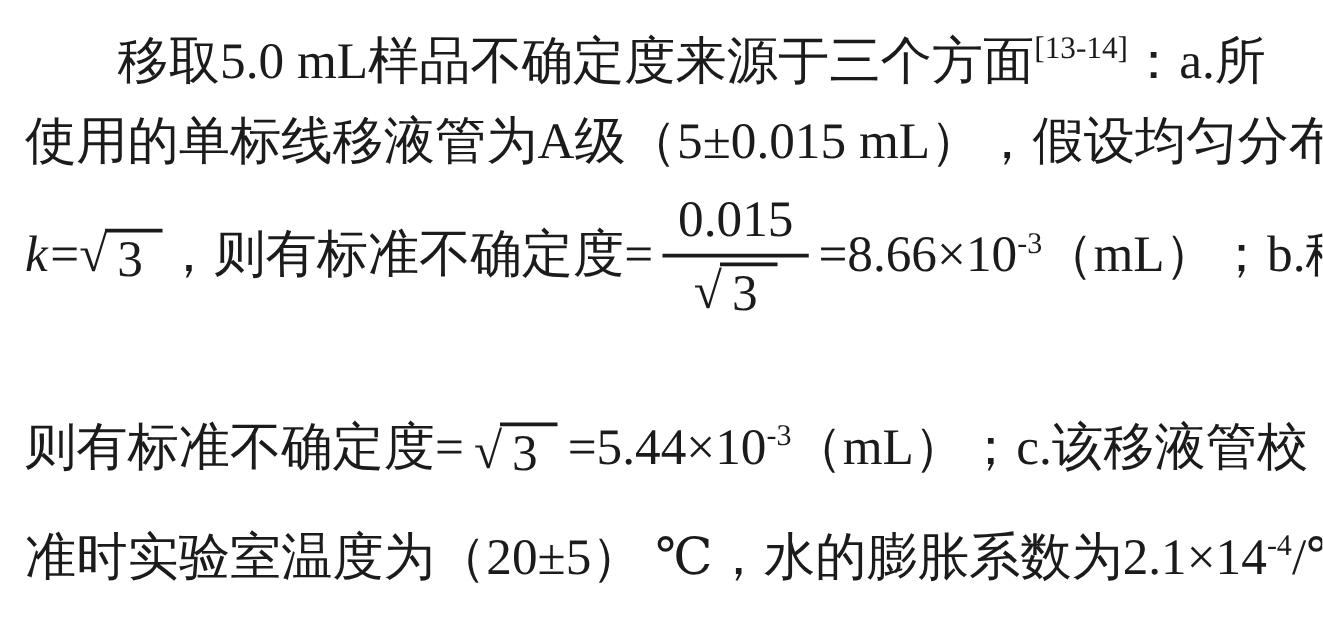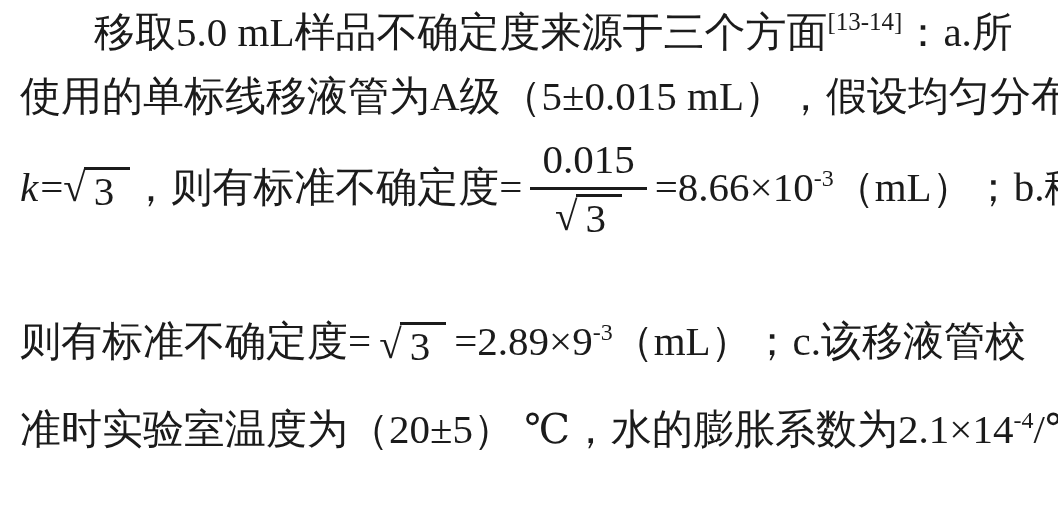--- a/index.html
+++ b/index.html
@@ -1,21 +1,21 @@
 <!DOCTYPE html>
 <html><head>
 <meta charset="utf-8">
 <style>
   html, body { margin:0; padding:0; background:#ffffff; }
   .page {
     position: relative;
     width: 1058px;
     height: 505px;
     box-sizing: border-box;
-    padding: 0 20px;
+    padding: 16px 20px;
     background: #ffffff;
     color: #1b1b1b;
     font-family: "Liberation Serif", "DejaVu Serif", serif;
     font-size: 41px;
     overflow: hidden;
   }
   .line {
     display: block;
     white-space: nowrap;
   }
@@ -76,17 +76,17 @@
 
 <div class="page">
 
   <div class="line l1"><span>移取5.0 mL样品不确定度来源于三个方面</span><span class="cite">[13-14]</span><span>：a.所</span></div>
 
   <div class="line l2"><span>使用的单标线移液管为A级（5±0.015 mL），假设均匀分布，</span></div>
 
   <div class="line l3"><span class="k">k</span><span>=</span><span class="sqrt"><span class="rad">√</span><span class="radicand">3</span></span><span>，则有标准不确定度=</span><span class="frac"><span class="num">0.015</span><span class="den"><span class="sqrt"><span class="rad">√</span><span class="radicand">3</span></span></span></span><span>=8.66×10</span><span class="sup">-3</span><span>（mL）；b.移</span></div>
 
 
-  <div class="line l5"><span>则有标准不确定度=</span><span class="frac"><span class="den"><span class="sqrt"><span class="rad">√</span><span class="radicand">3</span></span></span></span><span>=2.89×9</span><span class="sup">-3</span><span>（mL）；c.该移液管校</span></div>
+  <div class="line l5"><span>则有标准不确定度=</span><span class="frac"><span class="den"><span class="sqrt"><span class="rad">√</span><span class="radicand">3</span></span></span></span><span>=5.44×10</span><span class="sup">-3</span><span>（mL）；c.该移液管校</span></div>
 
   <div class="line l6"><span>准时实验室温度为（20±5） ℃，水的膨胀系数为2.1×14</span><span class="sup">-4</span><span>/℃，</span></div>
 
 </div>
 
 </body></html>

